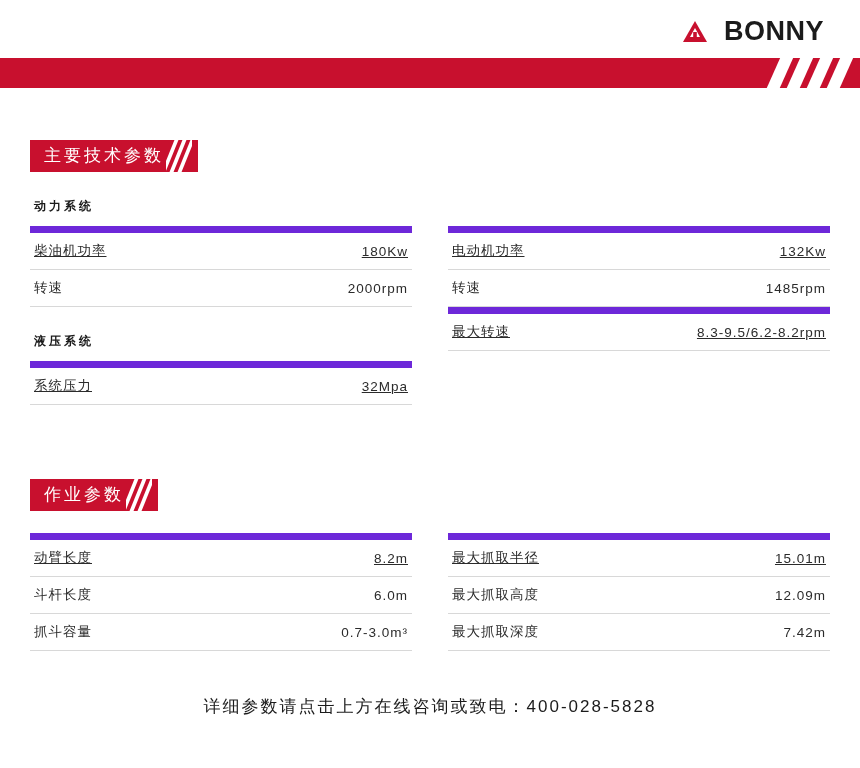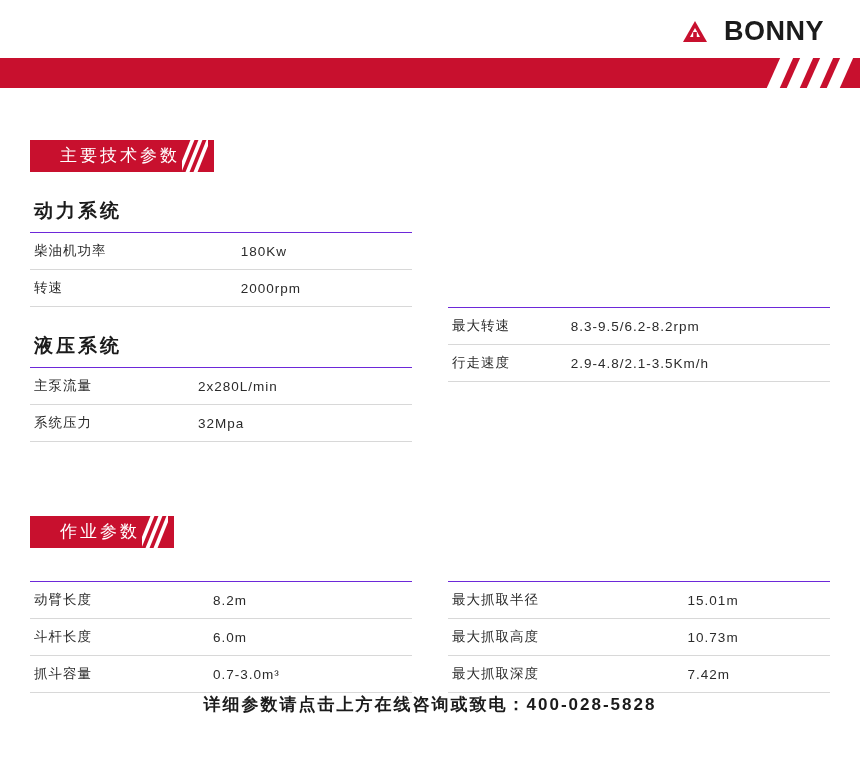--- a/index.html
+++ b/index.html
@@ -76,21 +76,21 @@
     display: inline-block;
     margin-top: 52px;
     height: 32px;
   }
   .banner-body {
     background: #c8102e;
     color: #ffffff;
     font-size: 17px;
     letter-spacing: 3px;
     line-height: 32px;
-    padding: 0 34px 0 30px;
+    padding: 0 34px 0 14px;
     display: inline-block;
     height: 32px;
     box-sizing: border-box;
     position: relative;
     z-index: 2;
   }
   .banner-slashes {
     position: absolute;
     right: 6px;
     top: 0;
@@ -111,63 +111,65 @@
   
   .cols {
     display: flex;
     gap: 36px;
   }
   .col {
     flex: 1 1 0;
     min-width: 0;
   }
   .col-head {
-    font-size: 19px;
+    font-size: 12px;
     font-weight: bold;
     letter-spacing: 3px;
     margin: 26px 0 8px 4px;
     color: #1b1b1b;
     min-height: 20px;
   }
 
   table.spec {
     width: 100%;
     border-collapse: collapse;
     font-size: 13.5px;
   }
   table.spec td {
     padding: 9px 4px;
     border-bottom: 1px solid #d8d8d8;
     color: #2b2b2b;
     letter-spacing: 1px;
     white-space: nowrap;
   }
   table.spec tr:first-child td {
-    border-top: 1px solid #6d28d9;
+    border-top: 7px solid #6d28d9;
+    text-decoration: underline;
   }
   table.spec td.label {
     text-align: left;
   }
   table.spec td.value {
-    text-align: left;
+    text-align: right;
   }
 
   
   .section2 {
     margin-top: 34px;
   }
   .section2 .cols {
-    margin-top: 33px;
+    margin-top: 22px;
   }
 
   .footnote {
     text-align: center;
     font-size: 17px;
-    font-weight: bold;
+    font-weight: normal;
     letter-spacing: 2px;
+    margin-top: 44px;
     color: #1b1b1b;
   }
 </style>
 </head>
 <body>
 
 <div class="header">
   <div class="header-top">
     <div class="logo">
       <span class="logo-mark">
@@ -211,49 +213,53 @@
           </tr>
           <tr>
             <td class="label">转速</td>
             <td class="value">2000rpm</td>
           </tr>
         </tbody>
           </table>
       </div>
       <div class="col">
         <div class="col-head"></div>
+        <table class="spec">
+          <tbody>
+              <tr>
+            <td class="label">电动机功率</td>
+            <td class="value">132Kw</td>
+          </tr>
+          <tr>
+            <td class="label">转速</td>
+            <td class="value">1485rpm</td>
+          </tr>
+        </tbody>
+          </table>
       </div>
     </div>
 
     <div class="cols">
       <div class="col">
         <div class="col-head">液压系统</div>
         <table class="spec">
           <tbody>
-              <tr>
-            <td class="label">主泵流量</td>
-            <td class="value">2x280L/min</td>
-          </tr>
           <tr>
             <td class="label">系统压力</td>
             <td class="value">32Mpa</td>
           </tr>
         </tbody>
           </table>
       </div>
       <div class="col">
         <table class="spec">
           <tbody>
               <tr>
             <td class="label">最大转速</td>
             <td class="value">8.3-9.5/6.2-8.2rpm</td>
-          </tr>
-          <tr>
-            <td class="label">行走速度</td>
-            <td class="value">2.9-4.8/2.1-3.5Km/h</td>
           </tr>
         </tbody>
           </table>
       </div>
     </div>
   </div>
 
   <div class="section2">
     <div class="banner" style="margin-top:40px;">
       <span class="banner-body">作业参数</span>
@@ -285,21 +291,21 @@
       </div>
       <div class="col">
         <table class="spec">
           <tbody>
               <tr>
             <td class="label">最大抓取半径</td>
             <td class="value">15.01m</td>
           </tr>
           <tr>
             <td class="label">最大抓取高度</td>
-            <td class="value">10.73m</td>
+            <td class="value">12.09m</td>
           </tr>
           <tr>
             <td class="label">最大抓取深度</td>
             <td class="value">7.42m</td>
           </tr>
         </tbody>
           </table>
       </div>
     </div>
   </div>

